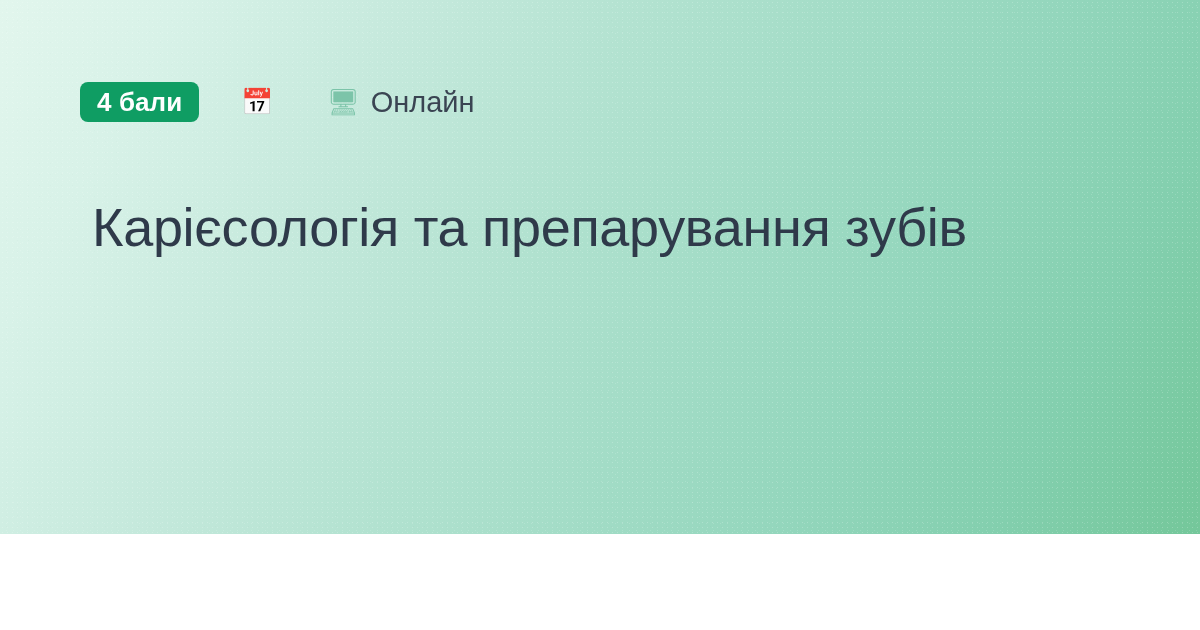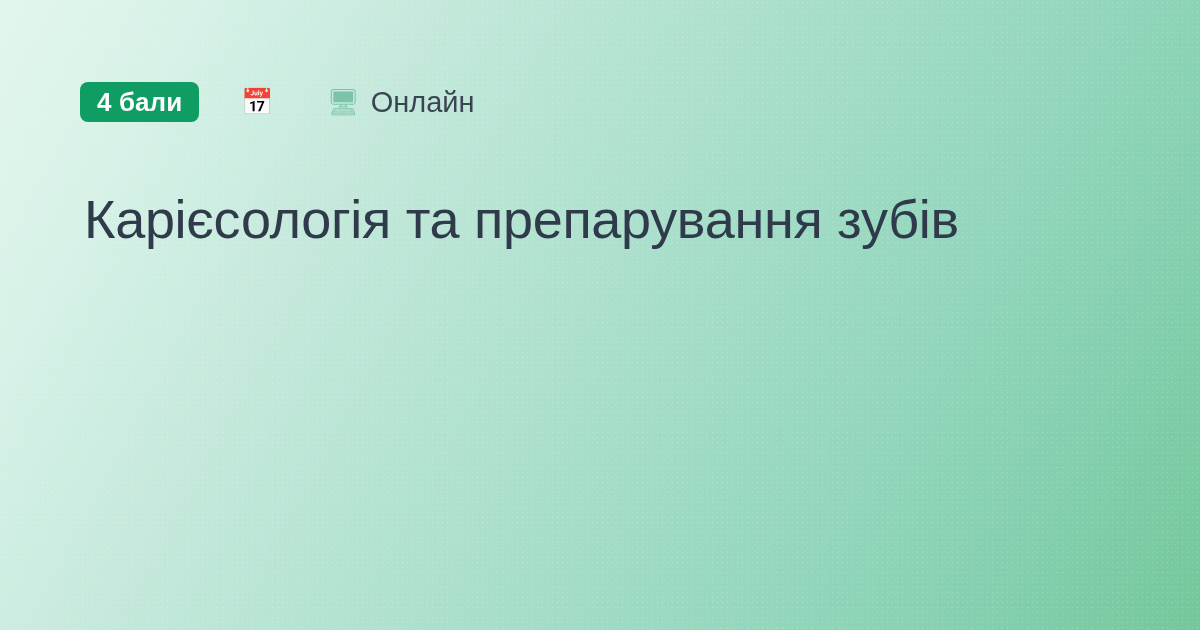--- a/index.html
+++ b/index.html
@@ -11,21 +11,21 @@
     width: 1200px;
     height: 630px;
     overflow: hidden;
     font-family: "Liberation Sans", "DejaVu Sans", sans-serif;
     -webkit-font-smoothing: antialiased;
   }
 
   .card {
     position: relative;
     width: 1200px;
-    height: 630px;
+    height: 534px;
     box-sizing: border-box;
     padding: 82px 80px 0 80px;
     background-color: #a9ddc8;
     background-image:
       linear-gradient(118deg,
         #e2f6ed 0%,
         #d8f2e8 12%,
         #c5e9dc 28%,
         #b2e2d0 44%,
         #a2dcc6 58%,
@@ -94,21 +94,21 @@
     margin-right: 11px;
     display: inline-block;
   }
 
   .meta-icon.monitor {
     color: #7cc4a9;
   }
 
   
   .title {
-    margin: 4px;
+    margin: 12px;
     padding-top: 62px;
     color: #2f3a4a;
     font-size: 54px;
     font-weight: 500;
     line-height: 1.18;
     letter-spacing: -0.3px;
     max-width: 1020px;
   }
 
   

